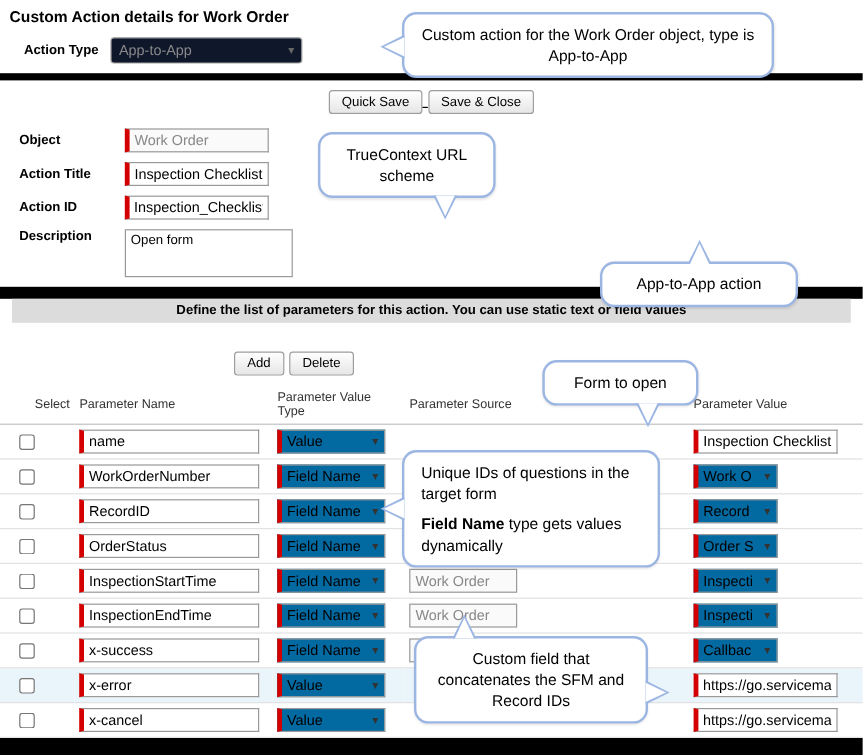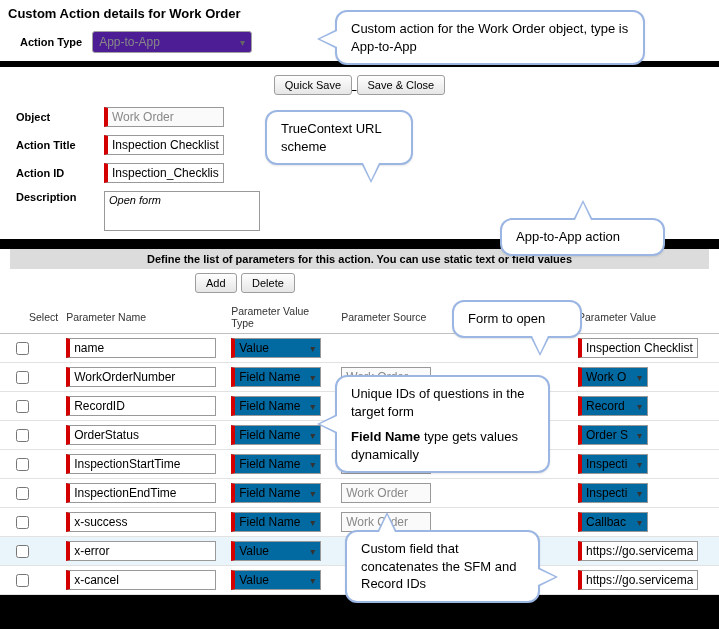--- a/index.html
+++ b/index.html
@@ -4,45 +4,45 @@
 <style>
   * { box-sizing: border-box; font-family: Arial, Helvetica, sans-serif; }
   html, body { margin: 0; padding: 0; width: 719px; background: #fff; color: #000; }
   .page { width: 719px; position: relative; }
   .header { padding: 6px 8px 8px; }
   .header-title { font-weight: bold; font-size: 13px; }
   .ht-row { margin-top: 10px; display: flex; align-items: center; gap: 10px; padding-left: 12px; }
   .lbl { font-size: 11px; font-weight: bold; }
   .drop-disabled {
     width: 160px; height: 22px; border: 1px solid #a0a0a0; border-radius: 3px;
-    background: #4c1d95; color: #888; font-size: 12px; padding: 0 20px 0 6px;
+    background: #0f172a; color: #888; font-size: 12px; padding: 0 20px 0 6px;
     display: flex; align-items: center; position: relative;
   }
   .drop-disabled::after { content: "▾"; position: absolute; right: 6px; color: #666; font-size: 10px; }
   .black-bar { height: 6px; background: #000; }
   .toolbar { text-align: center; padding: 8px 0; text-decoration: underline; }
   .btn {
     display: inline-block; font-size: 11px; padding: 3px 10px; border: 1px solid #9d9d9d;
     border-radius: 3px; background: linear-gradient(#fefefe, #e6e6e6); cursor: pointer;
   }
   .form-area { display: flex; padding: 4px 10px 8px 16px; gap: 30px; font-size: 11px; }
   .col { display: flex; flex-direction: column; gap: 8px; }
   .col-left .row, .col-right .row { display: flex; align-items: center; gap: 8px; }
   .col-left .flabel, .col-right .flabel { width: 80px; font-weight: bold; font-size: 11px; }
   .red-input { border-left: 4px solid #d40000; border-top:1px solid #999; border-right:1px solid #999; border-bottom:1px solid #999; height: 20px; font-size: 12px; padding: 0 4px; }
   .red-input.gray { color: #888; background: #fafafa; }
   .w1 { width: 120px; }
   .w2 { width: 130px; }
-  .txtarea { width: 156px; height: 40px; border:1px solid #999; font-size: 11px; padding: 2px 4px; resize: none; font-style: italic; }
+  .txtarea { width: 140px; height: 40px; border:1px solid #999; font-size: 11px; padding: 2px 4px; resize: none; }
   .chk { width: 14px; height: 14px; }
   .section-head {
     background: #dcdcdc; font-size: 11px; font-weight: bold; text-align: center;
     padding: 4px 6px; margin: 0 10px;
   }
-  .subtoolbar { padding: 4px 0 8px 195px; }
+  .subtoolbar { padding: 24px 0 8px 195px; }
   .table { width: 100%; border-collapse: collapse; font-size: 11px; }
   .table th { text-align: left; font-weight: normal; color: #333; font-size: 10.5px; padding: 4px 4px; border-bottom: 1px solid #c0c0c0; }
   .table th:first-child { padding-left: 29px; }
   .table td { padding: 4px 4px; border-bottom: 1px solid #e2e2e2; vertical-align: middle; }
   .table td:first-child { padding-left: 12px; }
   .table tr.sel td { background: #eaf4fb; }
   .cell-input { border-left: 4px solid #d40000; border-top:1px solid #999; border-right:1px solid #999; border-bottom:1px solid #999; height: 20px; width: 150px; font-size: 12px; padding: 0 4px; }
   .cell-drop {
     border-left: 4px solid #d40000; border-top:1px solid #999; border-right:1px solid #999;
     border-bottom:1px solid #999; height: 20px; font-size: 12px; padding: 0 18px 0 4px;
@@ -53,21 +53,21 @@
   .cell-drop.w70 { width: 70px; }
   .src-input {
     border:1px solid #999; height: 20px; font-size: 12px; padding: 0 4px; color: #888;
     background: #fafafa; width: 90px;
   }
   .pv-input { border-left: 4px solid #d40000; border-top:1px solid #999; border-right:1px solid #999; border-bottom:1px solid #999; height: 20px; width: 120px; font-size: 12px; padding: 0 4px; }
 
   
   .callout {
     position: absolute; background: #fff; border: 2px solid #9cb6e3; border-radius: 12px;
-    padding: 8px 14px; font-size: 13px; text-align: left; line-height: 1.35;
+    padding: 8px 14px; font-size: 13px; text-align: center; line-height: 1.35;
     box-shadow: 0 1px 2px rgba(0,0,0,0.1); z-index: 50;
   }
   .callout .tail {
     position: absolute; width: 0; height: 0;
   }
   .tail.left-bottom {
     border-top: 10px solid transparent; border-bottom: 10px solid transparent;
     border-right: 20px solid #9cb6e3; left: -20px; bottom: 14px;
   }
   .tail.left-bottom::after {

